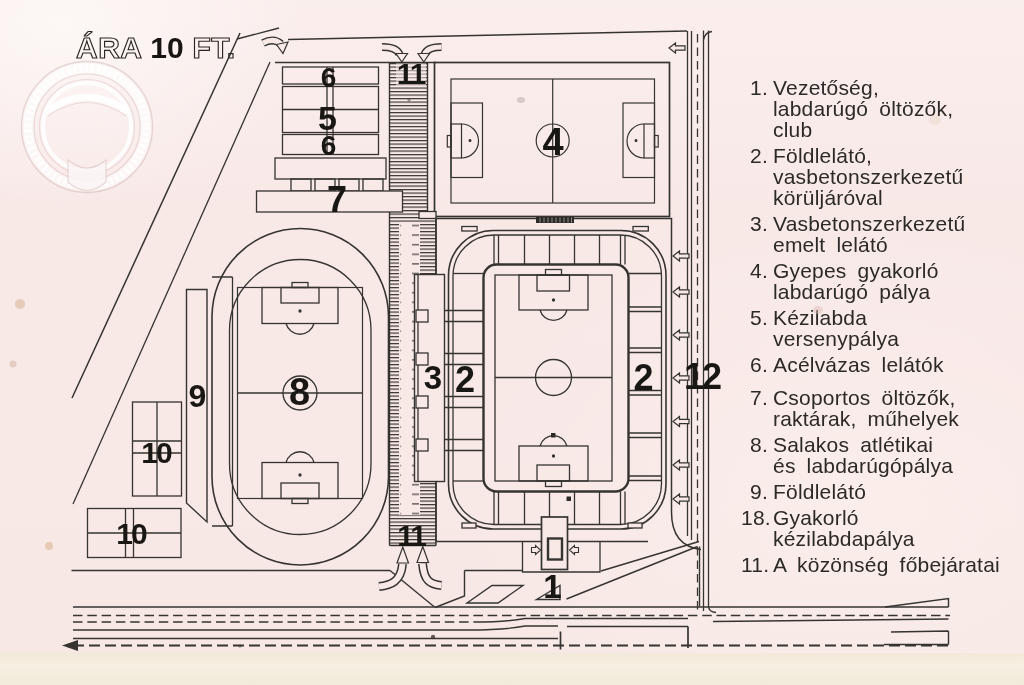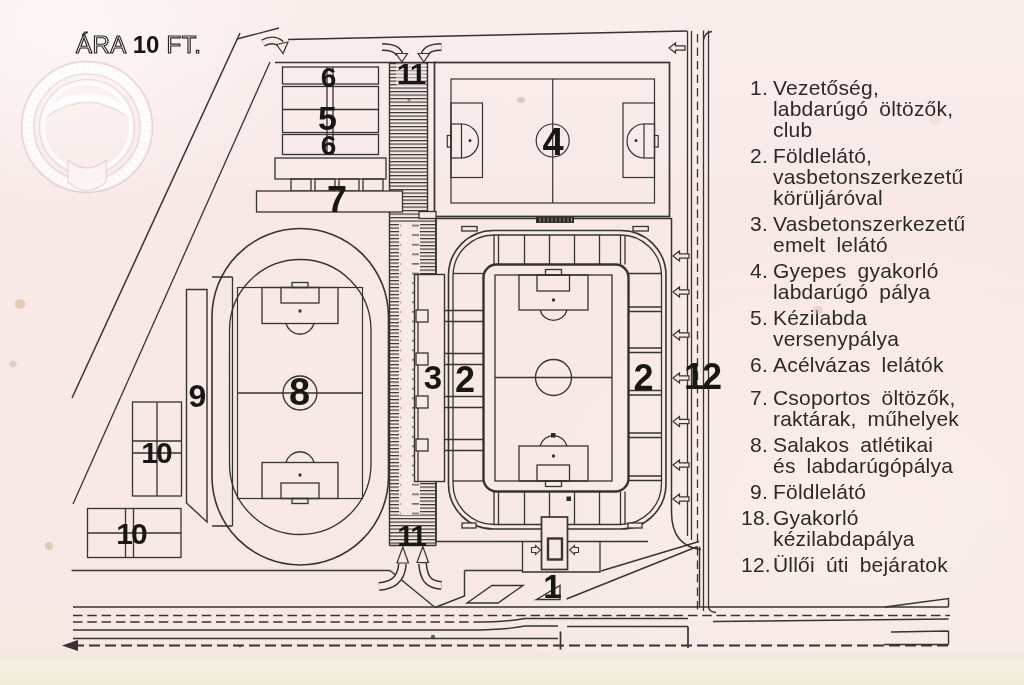--- a/index.html
+++ b/index.html
@@ -7,21 +7,21 @@
  font-family:"Liberation Sans",sans-serif;
  background:#f8e9e7;}
 #paper{position:absolute;left:0;top:0;width:1024px;height:685px;
  background:
   radial-gradient(ellipse 420px 300px at 6% 4%, rgba(255,255,255,0.55), rgba(255,255,255,0) 60%),
   radial-gradient(ellipse 700px 500px at 85% 75%, rgba(255,250,244,0.3), rgba(255,255,255,0) 60%),
   linear-gradient(180deg,#faeeec 0%,#f8e9e7 30%,#f8e8e6 70%,#f7e8e4 100%);}
 #bottomband{position:absolute;left:0;top:653px;width:1024px;height:32px;
  background:linear-gradient(180deg,#f3e9da 0%,#f6f0e2 40%,#f2ebdb 100%);}
 #mapsvg{position:absolute;left:0;top:0;}
-#ara{position:absolute;left:76px;top:31px;font-weight:400;font-size:24px;letter-spacing:0.5px;color:transparent;-webkit-text-stroke:1.15px #2a2722;white-space:nowrap;}
+#ara{position:absolute;left:76px;top:31px;font-weight:700;font-size:30px;letter-spacing:0.5px;color:transparent;-webkit-text-stroke:1.15px #2a2722;white-space:nowrap;}
 #ara b{color:#17150f;-webkit-text-stroke:0px;letter-spacing:0;}
 #legend{position:absolute;left:741px;top:77px;width:260px;color:#2c2a27;
  font-size:21px;line-height:21px;letter-spacing:0.2px;word-spacing:5px;}
 #legend .it{position:relative;padding-left:32px;margin-bottom:5px;}
 #legend .n{position:absolute;left:0;top:0;width:27px;text-align:right;word-spacing:0;}
 #legend .g7{margin-bottom:12px;}
 </style>
 </head>
 <body>
 <div id="paper"></div>
@@ -31,21 +31,21 @@
  <div class="it"><span class="n">1.</span>Vezetőség,<br>labdarúgó öltözők,<br>club</div>
  <div class="it"><span class="n">2.</span>Földlelátó,<br>vasbetonszerkezetű<br>körüljáróval</div>
  <div class="it"><span class="n">3.</span>Vasbetonszerkezetű<br>emelt lelátó</div>
  <div class="it"><span class="n">4.</span>Gyepes gyakorló<br>labdarúgó pálya</div>
  <div class="it"><span class="n">5.</span>Kézilabda<br>versenypálya</div>
  <div class="it g7"><span class="n">6.</span>Acélvázas lelátók</div>
  <div class="it"><span class="n">7.</span>Csoportos öltözők,<br>raktárak, műhelyek</div>
  <div class="it"><span class="n">8.</span>Salakos atlétikai<br>és labdarúgópálya</div>
  <div class="it"><span class="n">9.</span>Földlelátó</div>
  <div class="it"><span class="n">18.</span>Gyakorló<br>kézilabdapálya</div>
- <div class="it"><span class="n">12.</span>Üllői úti bejáratok</div>
+ <div class="it"><span class="n">11.</span>A közönség főbejáratai</div>
 </div>
 <svg id="mapsvg" width="1024" height="685" viewBox="0 0 1024 685">
 <defs>
  <pattern id="hat" width="6" height="3.5" patternUnits="userSpaceOnUse">
    <rect x="0" y="0" width="6" height="1.2" fill="#37342f"></rect>
  </pattern>
  <pattern id="chan" width="24" height="9.6" patternUnits="userSpaceOnUse">
    <rect x="4" y="4.1" width="8" height="1.2" fill="#45423e"></rect>
    <path d="M12,2.3 L17.5,4.7 L12,7.1 Z" fill="#45423e"></path>
  </pattern>

